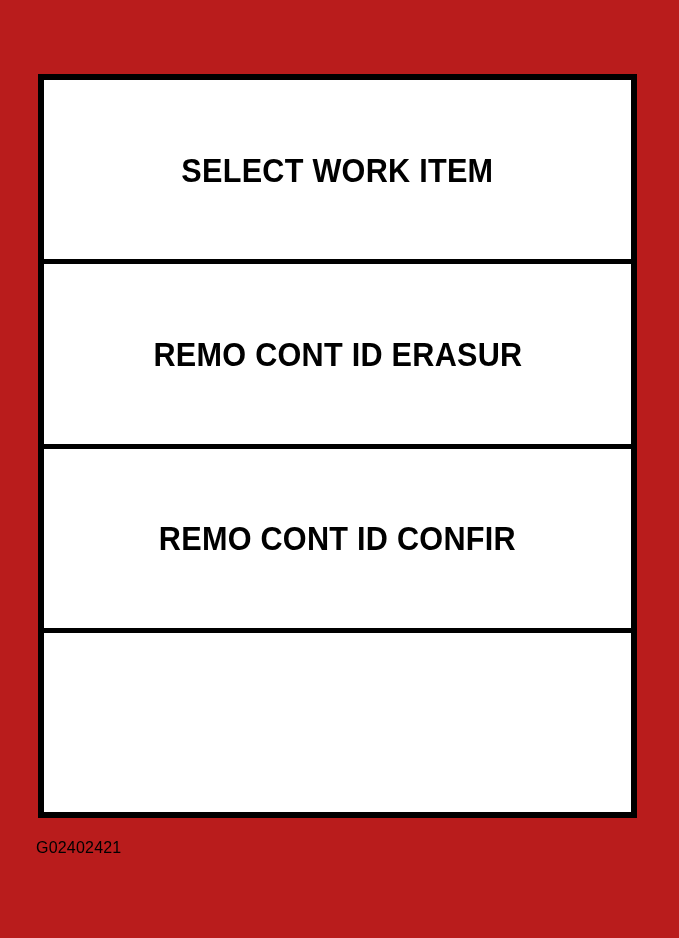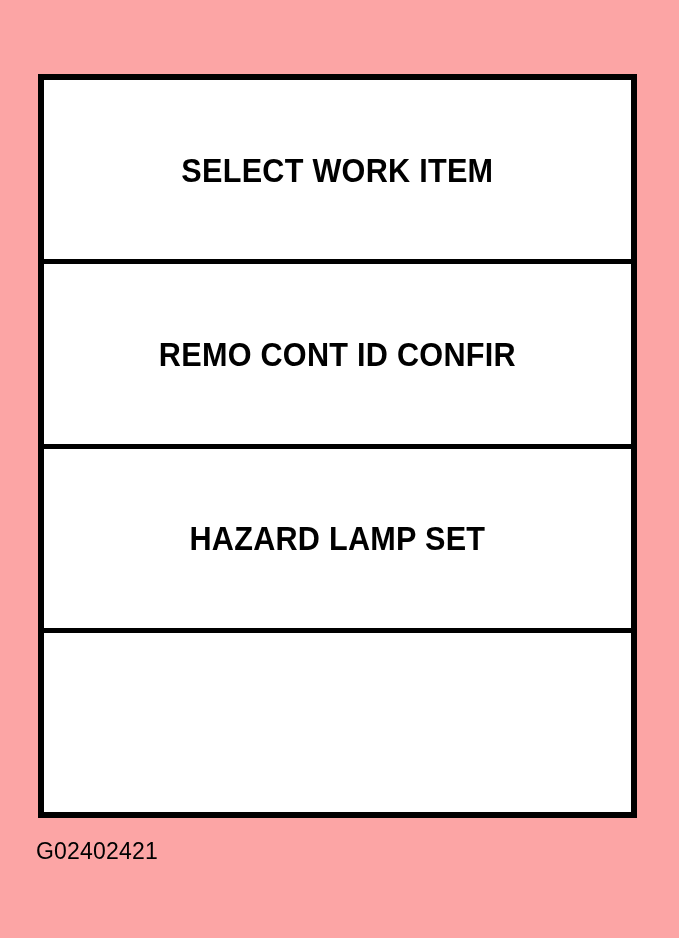--- a/index.html
+++ b/index.html
@@ -14,21 +14,21 @@
     position: relative;
     overflow: hidden;
     font-family: "Liberation Sans", "DejaVu Sans", sans-serif;
     color: #000000;
     -webkit-font-smoothing: none;
   }
 
   #page {
     position: absolute;
     inset: 0;
-    background: #fca5a5;
+    background: #b91c1c;
     padding-left: 48px;
   }
 
   
   .menu-table {
     position: absolute;
     left: 38px;
     top: 74px;
     width: 599px;   
     height: 744px;  
@@ -63,49 +63,49 @@
     color: #000000;
     transform: scaleX(0.90);
     transform-origin: center center;
   }
 
   
   .figure-caption {
     position: absolute;
     left: 36px;
     top: 840px;
-    font-size: 23px;
+    font-size: 16px;
     font-weight: normal;
     letter-spacing: 0.2px;
     line-height: 1;
     color: #000000;
     white-space: nowrap;
   }
 </style>
 </head>
 <body>
 
 <div id="page">
 
   <div class="menu-table">
 
     <div class="menu-row">
       <span class="menu-row-label">SELECT WORK ITEM</span>
     </div>
 
 
+    <div class="menu-row">
+      <span class="menu-row-label">REMO CONT ID ERASUR</span>
+    </div>
 
     <div class="menu-row">
       <span class="menu-row-label">REMO CONT ID CONFIR</span>
     </div>
 
 
-    <div class="menu-row">
-      <span class="menu-row-label">HAZARD LAMP SET</span>
-    </div>
 
 
     <div class="menu-row is-empty">
       
     </div>
 
   </div>
 
   <div class="figure-caption">G02402421</div>
 

